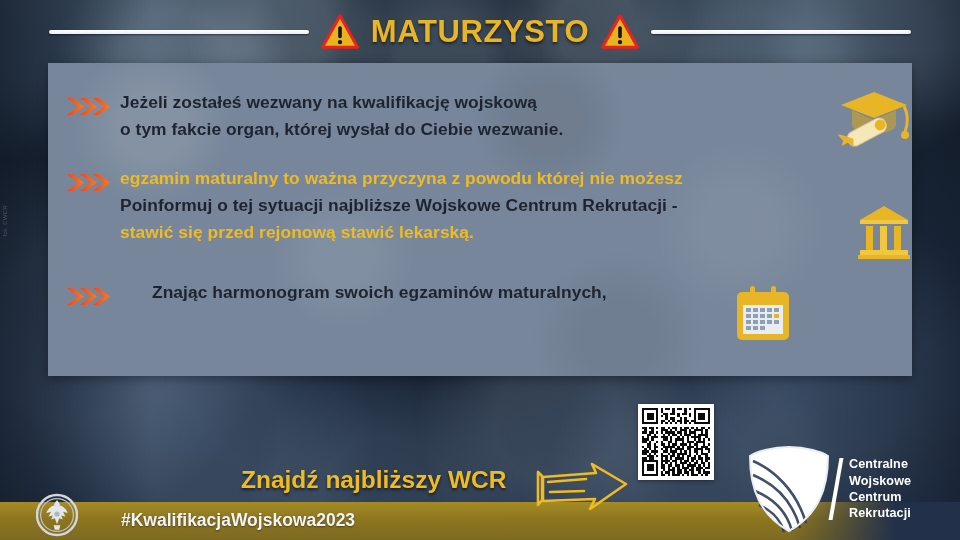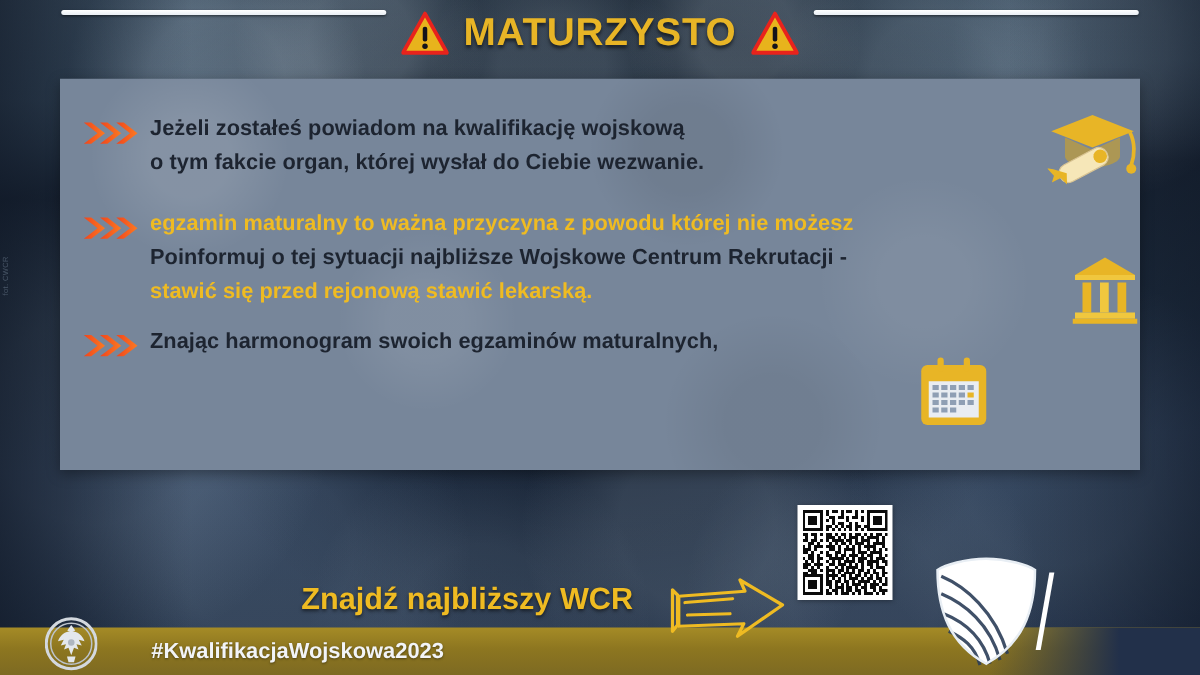--- a/index.html
+++ b/index.html
@@ -33,21 +33,21 @@
   .bg-vignette {
     position:absolute; inset:0;
     background:
       linear-gradient(90deg, rgba(16,24,38,.70) 0%, rgba(16,24,38,0) 16%, rgba(16,24,38,0) 84%, rgba(16,24,38,.55) 100%),
       linear-gradient(180deg, rgba(12,20,32,.20) 0%, rgba(12,20,32,0) 22%);
   }
 
   
   .header {
     position:absolute; left:0; right:0; top:8px; height:48px;
-    display:flex; justify-content:center; gap:12px;
+    display:flex; align-items:center; justify-content:center; gap:12px;
     z-index:6;
   }
   .rule {
     height:4px; flex:1 1 auto;
     background:linear-gradient(180deg,#ffffff,#e8eef4);
     border-radius:2px;
     box-shadow:0 1px 2px rgba(0,0,0,.5);
     max-width:260px;
   }
   .rule.left  { margin-left:16px; }
@@ -79,21 +79,21 @@
       radial-gradient(circle at 58% 18%, rgba(0,0,0,.07) 0 6%, rgba(0,0,0,0) 14%),
       radial-gradient(circle at 80% 52%, rgba(255,255,255,.06) 0 5%, rgba(255,255,255,0) 12%),
       radial-gradient(circle at 66% 88%, rgba(0,0,0,.06) 0 6%, rgba(0,0,0,0) 14%);
     pointer-events:none;
   }
 
   .blocks { position:relative; padding:24px 18px 0 18px; }
   .block { display:flex; align-items:flex-start; position:relative; }
   .block.b1 { margin-top:2px; }
   .block.b2 { margin-top:22px; }
-  .block.b3 { margin-top:13px; }
+  .block.b3 { margin-top:33px;gap:32px; }
 
   .chev { flex:0 0 auto; width:46px; height:19px; margin:8px 8px 0 0; }
   .lines { flex:1 1 auto; }
   .ln {
     font-size:17.4px; font-weight:bold; line-height:27px;
     letter-spacing:.05px; white-space:nowrap;
   }
   .ln.dark   { color:#1d2430; }
   .ln.gold   { color:#efbb22; }
 
@@ -202,21 +202,21 @@
             <linearGradient id="cg1" x1="0" y1="0" x2="1" y2="0">
           <stop offset="0" stop-color="#f0451c"></stop>
               <stop offset="1" stop-color="#fb7a22"></stop>
         </linearGradient>
           </defs>
         <path d="M1 1 L12 9.5 L1 18 L7 18 L18 9.5 L7 1 Z" fill="url(#cg1)"></path>
         <path d="M14 1 L25 9.5 L14 18 L20 18 L31 9.5 L20 1 Z" fill="url(#cg1)"></path>
         <path d="M27 1 L38 9.5 L27 18 L33 18 L44 9.5 L33 1 Z" fill="url(#cg1)"></path>
       </svg>
       <div class="lines">
-        <div class="ln dark">Jeżeli zostałeś powiadom na kwalifikację wojskową</div>
+        <div class="ln dark">Jeżeli zostałeś wezwany na kwalifikację wojskową</div>
         <div class="ln dark">o tym fakcie organ, której wysłał do Ciebie wezwanie.</div>
       </div>
     </div>
 
     <div class="block b2">
       <svg class="chev" viewBox="0 0 46 19">
         <path d="M1 1 L12 9.5 L1 18 L7 18 L18 9.5 L7 1 Z" fill="url(#cg1)"></path>
         <path d="M14 1 L25 9.5 L14 18 L20 18 L31 9.5 L20 1 Z" fill="url(#cg1)"></path>
         <path d="M27 1 L38 9.5 L27 18 L33 18 L44 9.5 L33 1 Z" fill="url(#cg1)"></path>
       </svg>
@@ -375,13 +375,19 @@
     <path d="M43 2 C60 2 76 7 82 11 C82 44 72 70 43 86 C14 70 4 44 4 11 C10 7 26 2 43 2 Z" fill="#ffffff"></path>
     <g stroke="#2c3e58" stroke-width="2.6" fill="none" opacity=".9">
       <path d="M7 16 C26 24 50 44 60 78"></path>
       <path d="M7 30 C26 38 46 54 54 83"></path>
       <path d="M9 46 C24 52 40 64 46 86"></path>
       <path d="M13 60 C24 65 34 72 38 87"></path>
     </g>
     <path d="M43 2 C60 2 76 7 82 11 C82 44 72 70 43 86 C14 70 4 44 4 11 C10 7 26 2 43 2 Z" fill="none" stroke="#e8eef4" stroke-width="2"></path>
   </svg>
   <div class="brand-bar"></div>
+  <div class="brand-txt">
+    <div>Centralne</div>
+    <div>Wojskowe</div>
+    <div>Centrum</div>
+    <div>Rekrutacji</div>
+  </div>
 </div>
 
 </body></html>

